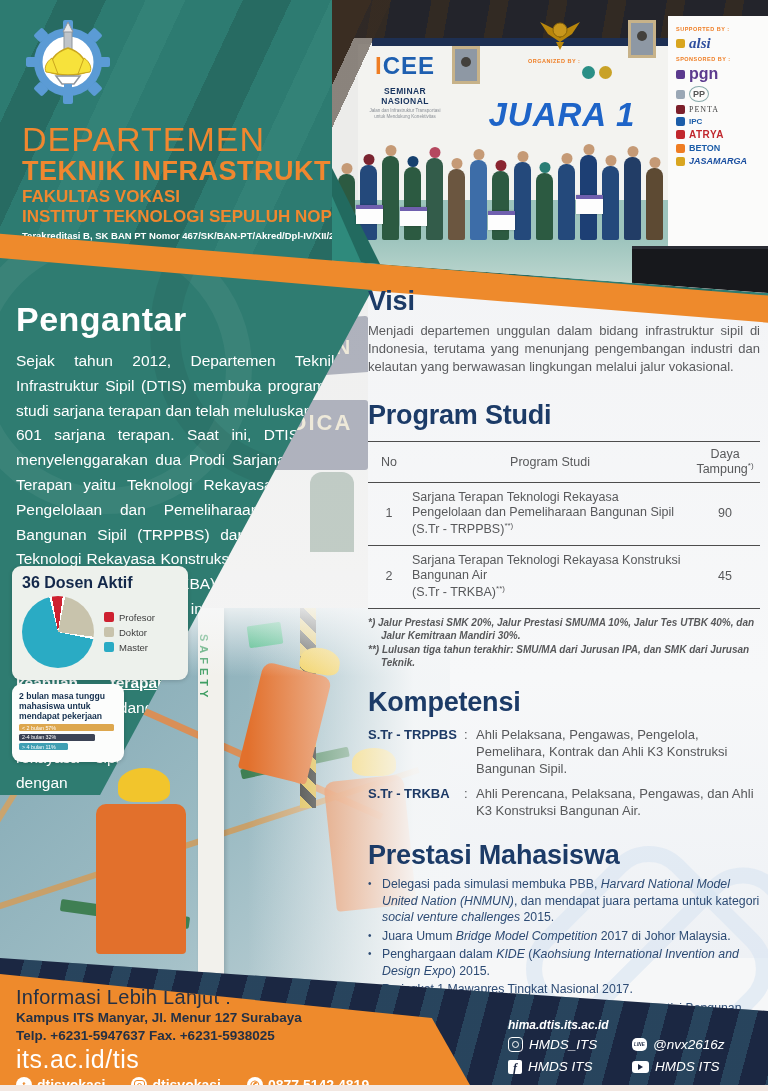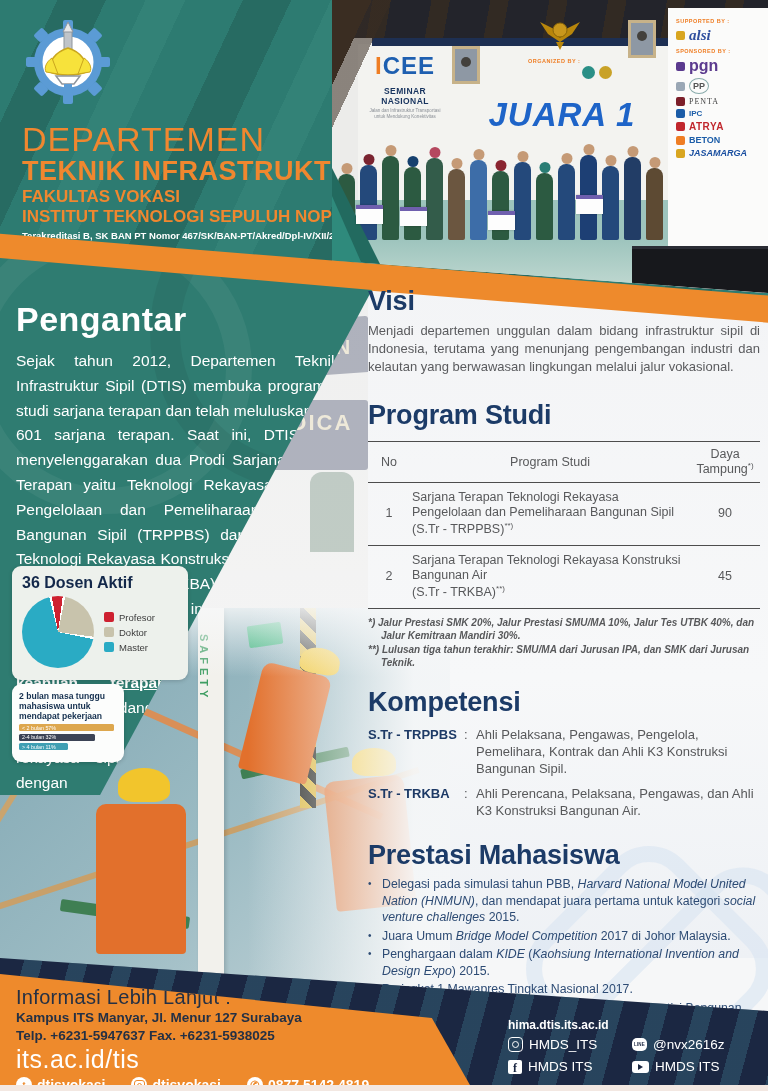--- a/index.html
+++ b/index.html
@@ -39,21 +39,21 @@
   .icee-sub{font-size:4.5px;color:#8a8f96;line-height:1.4;margin-top:2px;}
   .ph-org{position:absolute;left:196px;top:58px;font-size:5.5px;font-weight:700;color:#ef7d23;letter-spacing:.5px;}
   .org-dot{position:absolute;border-radius:50%;width:13px;height:13px;}
   .ph-people{position:absolute;left:0;top:0;width:340px;height:296px;}
   .person{position:absolute;border-radius:8px 8px 2px 2px;}
   .p-head{position:absolute;left:50%;transform:translateX(-50%);top:-11px;width:11px;height:11px;border-radius:50%;}
   .cert{position:absolute;width:27px;height:15px;background:#fdfdfd;border-top:4px solid #6f5fae;z-index:4;box-shadow:0 0 2px rgba(0,0,0,.25);}
   .ph-tealcorner{position:absolute;left:0;top:168px;width:64px;height:128px;
     background:linear-gradient(105deg,#226а5f, #226a5f);background:#226a5f;clip-path:polygon(0 0,100% 100%,0 100%);}
   .ph-tealcorner2{position:absolute;left:0;top:196px;width:44px;height:100px;background:#2f8a7c;clip-path:polygon(0 0,100% 100%,0 100%);}
-  .ph-sponsor{position:absolute;left:336px;top:8px;width:100px;height:296px;background:#fbfbfa;padding:6px 4px 0 8px;box-sizing:border-box;}
+  .ph-sponsor{position:absolute;left:336px;top:16px;width:100px;height:296px;background:#fbfbfa;padding:6px 4px 0 8px;box-sizing:border-box;}
   .sp-head{font-size:5.5px;font-weight:700;color:#ef7d23;letter-spacing:.5px;margin:4px 0 2px;}
   .sp-row{display:flex;align-items:center;gap:4px;margin:3px 0;}
   .sp-mark{width:9px;height:9px;border-radius:2px;flex:0 0 auto;}
   .sp-alsi{font-family:"Liberation Serif",serif;font-style:italic;font-size:15px;color:#2f4f9e;font-weight:700;}
   .sp-pgn{font-size:16px;font-weight:700;color:#5b3a8e;}
   .sp-pp{font-size:9px;font-weight:700;color:#555;border:1.5px solid #8aa;border-radius:50%;padding:2px 3px;}
   .sp-penta{font-family:"Liberation Serif",serif;font-size:8px;color:#444;letter-spacing:1px;}
   .sp-ipc{font-size:8px;font-weight:700;color:#1c5da8;}
   .sp-atrya{font-size:10px;font-weight:700;color:#c1272d;letter-spacing:.5px;}
   .sp-beton{font-size:9px;font-weight:700;color:#1c5da8;}
@@ -142,21 +142,21 @@
   .foot-navy .stripes{position:absolute;inset:0;
     background:repeating-linear-gradient(105deg,rgba(63,110,130,0) 0 26px,rgba(56,104,126,.45) 26px 44px);}
   .foot-orange{position:absolute;left:0;top:958px;width:482px;height:127px;z-index:10;background:#ee8a2c;
     clip-path:polygon(0 16px,89.6% 60px,97.5% 100%,0 100%);}
   .fo-pad{padding:28px 0 0 16px;}
   .fo-head{font-size:20px;color:#243044;letter-spacing:.3px;}
   .fo-line{font-size:13.5px;font-weight:700;color:#243044;line-height:1.3;}
   .fo-site{font-size:25px;color:#ffffff;margin-top:1px;letter-spacing:.5px;}
   .fo-socials{display:flex;gap:26px;margin-top:3px;align-items:center;}
   .fo-soc{display:flex;align-items:center;gap:5px;color:#fff;font-weight:700;font-size:14px;}
-  .fn-block{position:absolute;left:508px;top:1018px;z-index:11;color:#fff;}
+  .fn-block{position:absolute;left:508px;top:1018px;z-index:11;color:#fff;font-style:italic;}
   .fn-site{font-size:12px;font-weight:700;margin-bottom:5px;}
   .fn-grid{display:grid;grid-template-columns:118px auto;row-gap:7px;column-gap:6px;}
   .fn-soc{display:flex;align-items:center;gap:6px;font-size:13.5px;}
   .ic-circle{width:16px;height:16px;border-radius:50%;background:#fff;display:inline-flex;align-items:center;justify-content:center;flex:0 0 auto;}
   .ic-ig-o{width:13px;height:13px;border:1.6px solid #fff;border-radius:4px;position:relative;flex:0 0 auto;}
   .ic-ig-o::after{content:"";position:absolute;left:3px;top:3px;width:5px;height:5px;border:1.4px solid #fff;border-radius:50%;}
   .ic-ig-in{width:9px;height:9px;border:1.4px solid #ee8a2c;border-radius:3px;position:relative;}
   .ic-ig-in::after{content:"";position:absolute;left:2px;top:2px;width:3px;height:3px;border:1.2px solid #ee8a2c;border-radius:50%;}
   .ic-fb{width:14px;height:14px;border-radius:2px;background:#fff;color:#1b2742;font-weight:700;
          font-family:"Liberation Serif",serif;font-size:12px;display:inline-flex;align-items:flex-end;justify-content:center;line-height:1;flex:0 0 auto;}
@@ -445,21 +445,21 @@
           <div class="komp-label">S.Tr - TRKBA</div>
           <div class="komp-colon">:</div>
           <div class="komp-desc">Ahli Perencana, Pelaksana, Pengawas, dan Ahli K3 Konstruksi Bangunan Air.</div>
         </div>
       </div>
 
     <div class="sec-title pres-title">Prestasi Mahasiswa</div>
     <div class="pres-list" id="pres-list">
         <div class="pres-item">
           <div class="pres-bullet">•</div>
-          <div><span>Delegasi pada simulasi tahun PBB, </span><span class="i">Harvard National Model United Nation (HNMUN)</span><span>, dan mendapat juara pertama untuk kategori </span><span class="i">social venture challenges</span><span> 2015.</span></div>
+          <div><span>Delegasi pada simulasi membuka PBB, </span><span class="i">Harvard National Model United Nation (HNMUN)</span><span>, dan mendapat juara pertama untuk kategori </span><span class="i">social venture challenges</span><span> 2015.</span></div>
         </div>
         <div class="pres-item">
           <div class="pres-bullet">•</div>
           <div><span>Juara Umum </span><span class="i">Bridge Model Competition</span><span> 2017 di Johor Malaysia.</span></div>
         </div>
         <div class="pres-item">
           <div class="pres-bullet">•</div>
           <div><span>Penghargaan dalam </span><span class="i">KIDE</span><span> (</span><span class="i">Kaohsiung International Invention and Design Expo</span><span>) 2015.</span></div>
         </div>
         <div class="pres-item">

